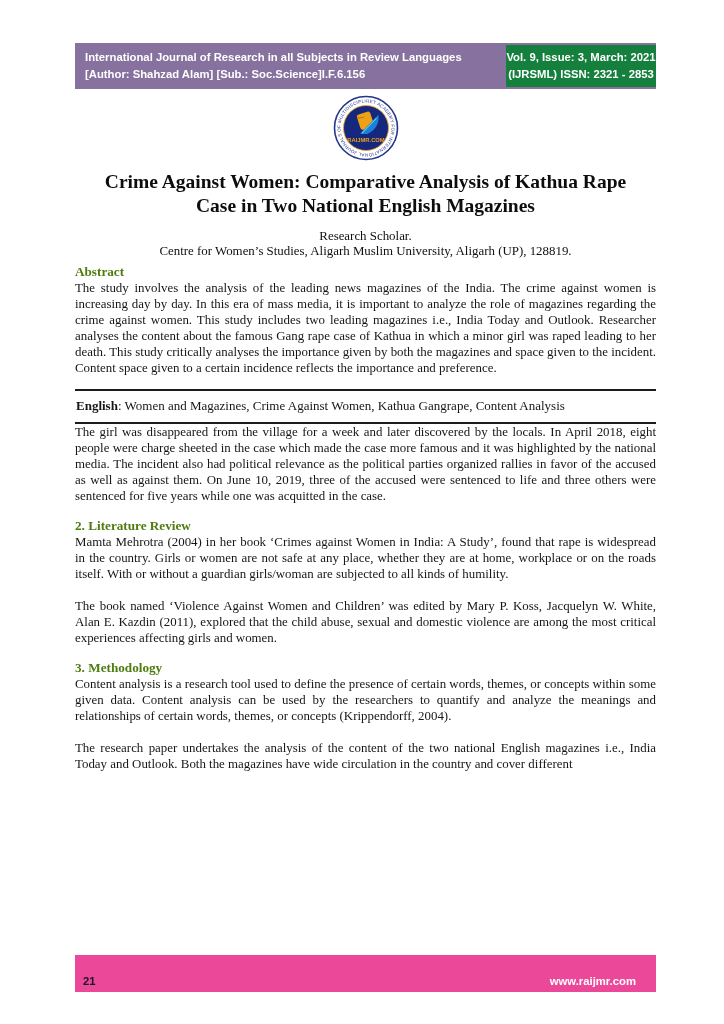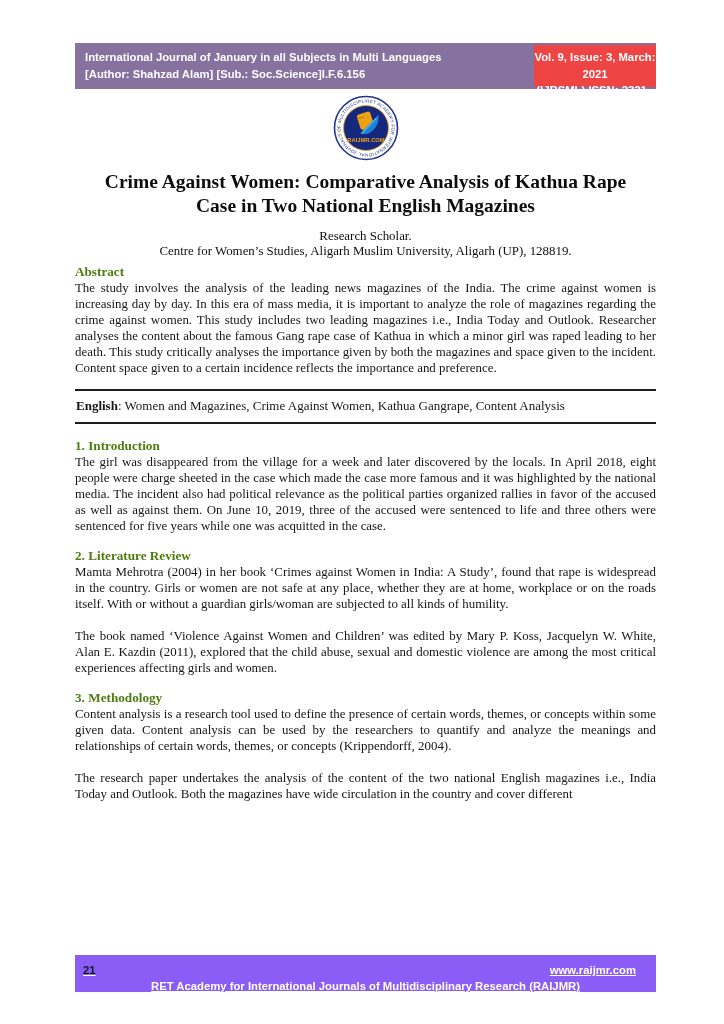--- a/index.html
+++ b/index.html
@@ -30,23 +30,23 @@
     flex: 1;
     padding: 6px 6px 0 10px;
     color: #ffffff;
     font-family: "Liberation Sans", "DejaVu Sans", sans-serif;
     font-weight: bold;
     font-size: 11.3px;
     line-height: 16.5px;
     white-space: nowrap;
   }
   .hdr-right {
-    width: 122px;
+    width: 150px;
     margin: 2px 0 2px 0;
-    background: #ef4444;
+    background: #15803d;
     color: #ffffff;
     font-family: "Liberation Sans", "DejaVu Sans", sans-serif;
     font-weight: bold;
     font-size: 11.3px;
     line-height: 16.5px;
     text-align: center;
     padding-top: 4px;
   }
 
   
@@ -96,43 +96,42 @@
     font-size: 13px;
     line-height: 16px;
   }
   .kw-label { font-weight: bold; }
 
   
   .ftr {
     position: absolute;
     left: 75px; top: 955px;
     width: 581px; height: 37px;
-    background: #8b5cf6;
+    background: #ec4899;
     font-family: "Liberation Sans", "DejaVu Sans", sans-serif;
     font-weight: bold;
     font-size: 11.3px;
     color: #ffffff;
-    padding-top: 7px;
-    text-decoration: underline;
+    padding-top: 18px;
   }
   .ftr-row1 { display: flex; align-items: baseline; line-height: 16px; }
   .pgnum { color: #15152b; margin-left: 8px; }
   .ftr-label1 { margin-left: 9px; }
   .ftr-spacer { flex: 1; }
   .ftr-site { margin-right: 20px; }
   .ftr-row2 { text-align: center; line-height: 16px; }
 </style>
 </head>
 <body>
 
 <div class="content">
 
   <header class="hdr">
     <div class="hdr-left">
-      <div>International Journal of January in all Subjects in Multi Languages</div>
+      <div>International Journal of Research in all Subjects in Review Languages</div>
       <div>[Author: Shahzad Alam] [Sub.: Soc.Science]I.F.6.156</div>
     </div>
     <div class="hdr-right">
       <div>Vol. 9, Issue: 3, March: 2021</div>
       <div>(IJRSML) ISSN: 2321 - 2853</div>
     </div>
   </header>
 
   <div class="logo-row">
     <svg class="logo" viewBox="0 0 66 66" xmlns="http://www.w3.org/2000/svg" xmlns:xlink="http://www.w3.org/1999/xlink">
@@ -165,21 +164,20 @@
   </div>
 
   <div class="sec-h abs-h">Abstract</div>
   <p class="body-p">The study involves the analysis of the leading news magazines of the India. The crime against women is increasing day by day. In this era of mass media, it is important to analyze the role of magazines regarding the crime against women. This study includes two leading magazines i.e., India Today and Outlook. Researcher analyses the content about the famous Gang rape case of Kathua in which a minor girl was raped leading to her death. This study critically analyses the importance given by both the magazines and space given to the incident. Content space given to a certain incidence reflects the importance and preference.</p>
 
   <div class="kw">
     <span class="kw-label">English</span><span>: Women and Magazines, Crime Against Women, Kathua Gangrape, Content Analysis</span>
   </div>
 
   <section>
-    <div class="sec-h">1. Introduction</div>
     <p class="body-p">The girl was disappeared from the village for a week and later discovered by the locals. In April 2018, eight people were charge sheeted in the case which made the case more famous and it was highlighted by the national media. The incident also had political relevance as the political parties organized rallies in favor of the accused as well as against them. On June 10, 2019, three of the accused were sentenced to life and three others were sentenced for five years while one was acquitted in the case.</p>
   </section>
 
   <section>
     <div class="sec-h">2. Literature Review</div>
     <p class="body-p">Mamta Mehrotra (2004) in her book ‘Crimes against Women in India: A Study’, found that rape is widespread in the country. Girls or women are not safe at any place, whether they are at home, workplace or on the roads itself. With or without a guardian girls/woman are subjected to all kinds of humility.</p>
     <p class="body-p">The book named ‘Violence Against Women and Children’ was edited by Mary P. Koss, Jacquelyn W. White, Alan E. Kazdin (2011), explored that the child abuse, sexual and domestic violence are among the most critical experiences affecting girls and women.</p>
   </section>
 
   <section>

